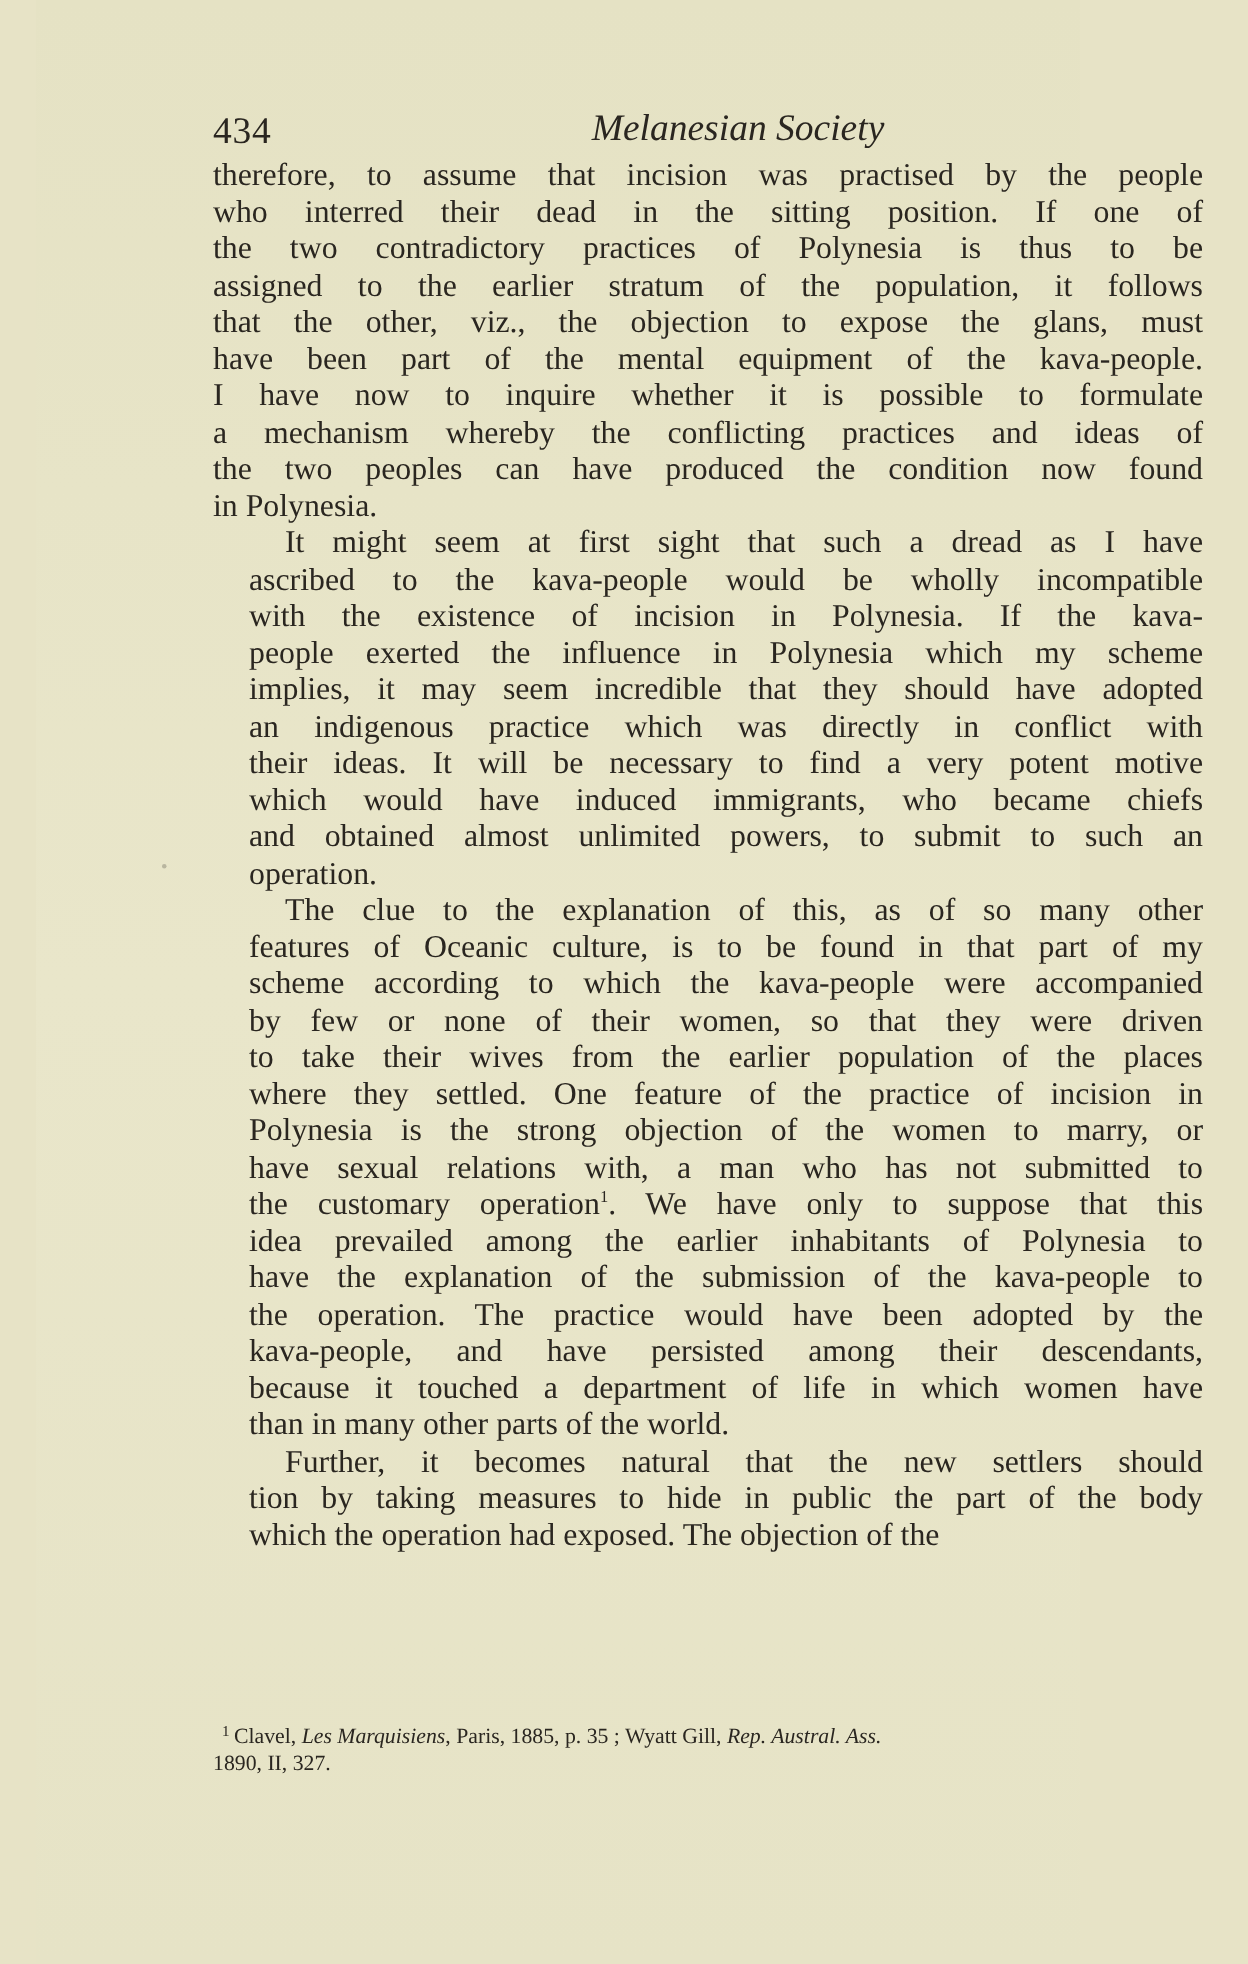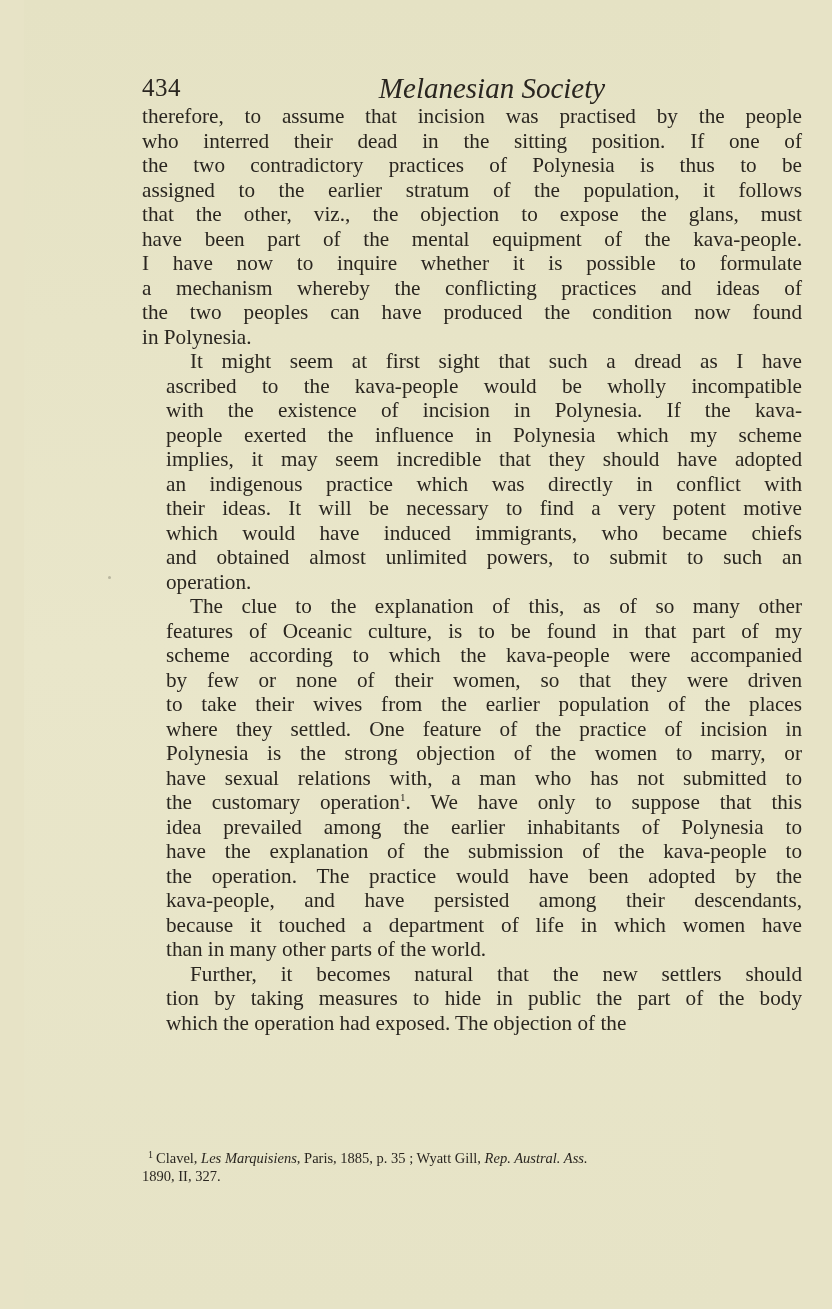--- a/index.html
+++ b/index.html
@@ -18,21 +18,21 @@
   }
   .header {
     position: absolute; left: 118px; top: 72px; width: 660px; height: 40px;
   }
   .page-number {
     position: absolute; left: 0; top: 2px;
     font-size: 25px; letter-spacing: 0.5px;
   }
   .running-title {
     position: absolute; left: 0; right: 0; top: 0; text-align: center;
-    font-style: italic; font-size: 29px; padding-left: 40px;
+    font-style: italic; font-size: 25px; padding-left: 40px;
   }
   .body-text {
     position: absolute; left: 118px; top: 104px; width: 660px;
     font-size: 21.2px; line-height: 24.5px;
     text-align: justify;
   }
   .para { margin: 0; text-indent: 0; }
   .para.indent { text-indent: 24px; }
   .para .line { display: block; text-align: justify; text-align-last: justify; white-space: nowrap; }
   .para .line.last { text-align-last: left; }

